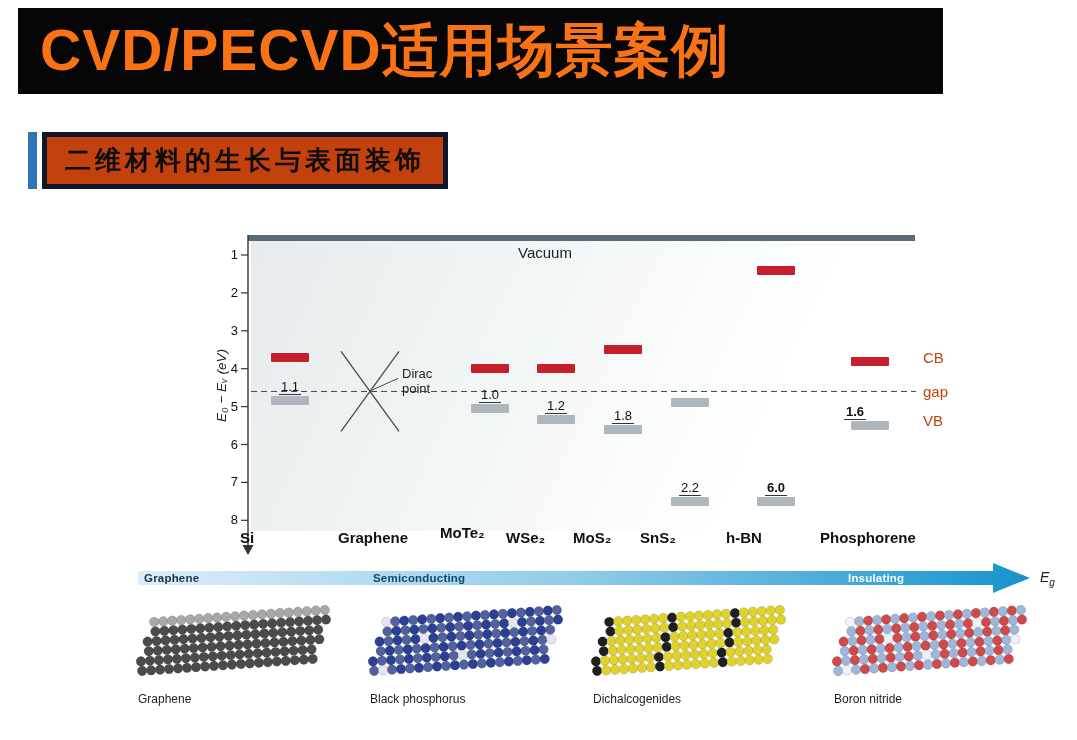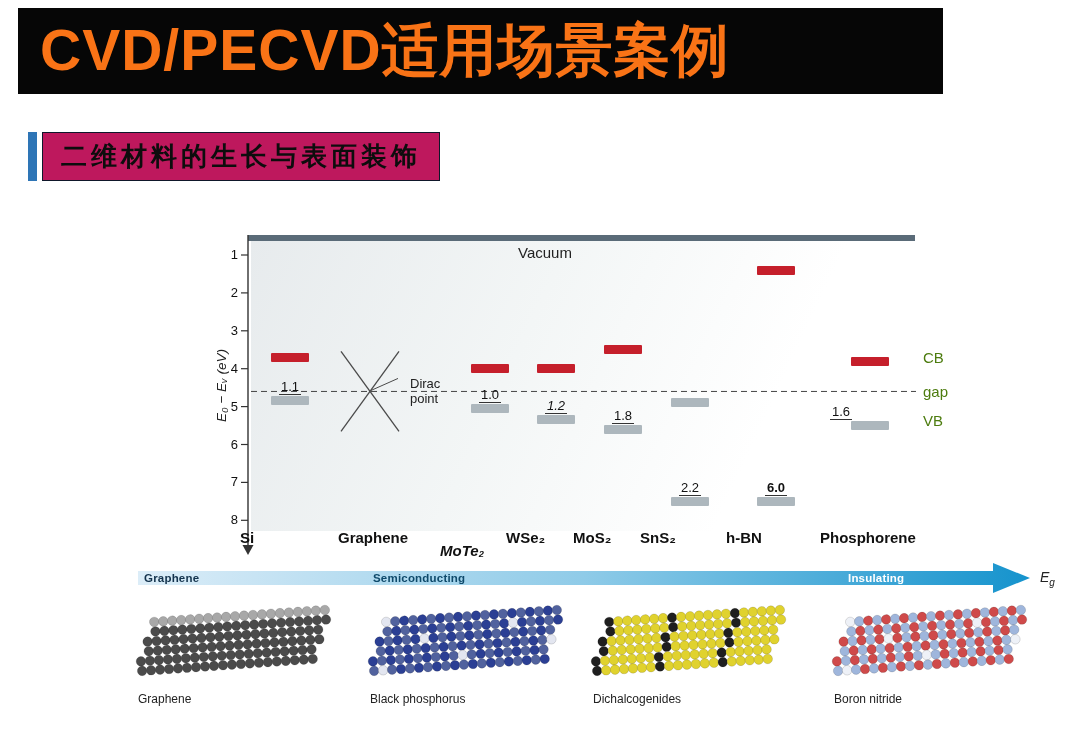--- a/index.html
+++ b/index.html
@@ -5,35 +5,35 @@
   *{margin:0;padding:0;box-sizing:border-box}
   html,body{width:1077px;height:740px;background:#ffffff;font-family:"Liberation Sans",sans-serif;position:relative;overflow:hidden}
 
   
   .banner{position:absolute;left:18px;top:8px;width:925px;height:86px;background:#060606;display:flex;align-items:center}
   .banner h1{color:#f97316;font-size:57px;font-weight:bold;padding-left:22px;letter-spacing:1px;white-space:nowrap}
 
   
   .subtitle-row{position:absolute;left:28px;top:132px;display:flex;align-items:stretch}
   .accent-bar{width:9px;background:#2e75b6;margin-right:5px}
-  .subtitle-box{border:1px solid #0f172a;padding:6px 18px;font-size:26px;font-weight:bold;color:#0d0d0d;letter-spacing:4px;background:#be185d;white-space:nowrap}
+  .subtitle-box{border:5px solid #0f172a;padding:6px 18px;font-size:26px;font-weight:bold;color:#0d0d0d;letter-spacing:4px;background:#c2410c;white-space:nowrap}
 
   
   #band-chart{position:absolute;left:138px;top:228px;width:900px;height:340px}
   .bg-wash{position:absolute;left:113px;top:13px;width:662px;height:290px;background:linear-gradient(115deg,#e7ebed 0%,#f3f6f6 40%,#ffffff 75%)}
   .vacuum-line{position:absolute;left:110px;top:7px;width:667px;height:6px;background:#5a6b78}
   #chart-svg{position:absolute;left:0;top:0;pointer-events:none}
   .vacuum-label{position:absolute;left:380px;top:16px;width:140px;text-align:left;font-size:15px;color:#222}
   .ylabel{position:absolute;left:-22px;top:150px;width:210px;text-align:center;transform:rotate(-90deg);font-size:13.5px;font-style:italic;color:#222}
   .tick-label{position:absolute;width:24px;text-align:right;font-size:13px;color:#111}
   .bar{position:absolute;width:38px;height:9px;border-radius:1px}
   .gap-wrap{position:absolute;width:50px;text-align:center}
   .gap-label{display:inline-block;font-size:13px;color:#111;border-bottom:1.5px solid #333;padding:0 2px}
   .mat-name{position:absolute;width:100px;font-size:15px;font-weight:bold;color:#101010}
-  .right-label{position:absolute;left:785px;font-size:15px;color:#4d7c0f}
+  .right-label{position:absolute;left:785px;font-size:15px;color:#c2410c}
   .dirac-note{position:absolute;font-size:13px;color:#222;line-height:15px;width:48px}
 
   
   #bottom-axis{position:absolute;left:138px;top:562px;width:940px;height:34px}
   .axis-label{position:absolute;top:10px;font-size:11.5px;font-weight:bold;letter-spacing:0.2px;white-space:nowrap}
   .eg{position:absolute;left:902px;top:7px;font-size:14px;color:#222;font-style:italic}
   .eg sub{font-size:10px}
 
   
   #gallery{position:absolute;left:134px;top:602px;width:930px;height:125px}
@@ -81,45 +81,45 @@
     <div class="tick-label" style="left: 76px; top: 94.8px;">3</div>
     <div class="tick-label" style="left: 76px; top: 132.7px;">4</div>
     <div class="tick-label" style="left: 76px; top: 170.6px;">5</div>
     <div class="tick-label" style="left: 76px; top: 208.5px;">6</div>
     <div class="tick-label" style="left: 76px; top: 246.4px;">7</div>
     <div class="tick-label" style="left: 76px; top: 284.3px;">8</div>
     <div class="bar" style="left: 133px; top: 124.83px; background: rgb(197, 31, 43);"></div>
     <div class="bar" style="left: 133px; top: 168.415px; background: rgb(173, 183, 189);"></div>
     <div class="gap-wrap" style="left: 127px; top: 149.415px;"><span class="gap-label">1.1</span></div>
     <div class="mat-name" style="left: 102px; top: 301px;">Si</div>
-    <div class="dirac-note" style="left: 272px; top: 138.44px; margin-top: 10px;">Dirac point</div>
+    <div class="dirac-note" style="left: 264px; top: 138.44px;">Dirac point</div>
     <div class="mat-name" style="left: 200px; top: 301px;">Graphene</div>
     <div class="bar" style="left: 333px; top: 136.2px; background: rgb(197, 31, 43);"></div>
     <div class="bar" style="left: 333px; top: 175.995px; background: rgb(173, 183, 189);"></div>
     <div class="gap-wrap" style="left: 327px; top: 156.995px;"><span class="gap-label">1.0</span></div>
-    <div class="mat-name" style="left: 302px; top: 314px; font-style: italic;">MoTe₂</div>
+    <div class="mat-name" style="left: 302px; top: 296px;">MoTe₂</div>
     <div class="bar" style="left: 399px; top: 136.2px; background: rgb(197, 31, 43);"></div>
     <div class="bar" style="left: 399px; top: 187.365px; background: rgb(173, 183, 189);"></div>
-    <div class="gap-wrap" style="left: 393px; top: 168.365px; font-style: italic;"><span class="gap-label">1.2</span></div>
+    <div class="gap-wrap" style="left: 393px; top: 168.365px;"><span class="gap-label">1.2</span></div>
     <div class="mat-name" style="left: 368px; top: 301px;">WSe₂</div>
     <div class="bar" style="left: 466px; top: 117.25px; background: rgb(197, 31, 43);"></div>
     <div class="bar" style="left: 466px; top: 196.84px; background: rgb(173, 183, 189);"></div>
     <div class="gap-wrap" style="left: 460px; top: 177.84px;"><span class="gap-label">1.8</span></div>
     <div class="mat-name" style="left: 435px; top: 301px;">MoS₂</div>
     <div class="bar" style="left: 533px; top: 170.31px; background: rgb(173, 183, 189);"></div>
     <div class="bar" style="left: 533px; top: 268.85px; background: rgb(173, 183, 189);"></div>
     <div class="gap-wrap" style="left: 527px; top: 249.85px;"><span class="gap-label">2.2</span></div>
     <div class="mat-name" style="left: 502px; top: 301px;">SnS₂</div>
     <div class="bar" style="left: 619px; top: 37.66px; background: rgb(197, 31, 43);"></div>
     <div class="bar" style="left: 619px; top: 268.85px; background: rgb(173, 183, 189);"></div>
     <div class="gap-wrap" style="left: 613px; top: 249.85px; font-weight: bold;"><span class="gap-label">6.0</span></div>
     <div class="mat-name" style="left: 588px; top: 301px;">h-BN</div>
     <div class="bar" style="left: 713px; top: 128.62px; background: rgb(197, 31, 43);"></div>
     <div class="bar" style="left: 713px; top: 193.05px; background: rgb(173, 183, 189);"></div>
-    <div class="gap-wrap" style="left: 678px; top: 174.05px;"><span class="gap-label">1.6</span></div>
+    <div class="gap-wrap" style="left: 692px; top: 174.05px; font-weight: bold;"><span class="gap-label">1.6</span></div>
     <div class="mat-name" style="left: 682px; top: 301px;">Phosphorene</div>
     <div class="right-label" style="top: 121.33px;">CB</div>
     <div class="right-label" style="top: 155.44px;">gap</div>
     <div class="right-label" style="top: 183.865px;">VB</div>
   </figure>
 
 <div id="bottom-axis">
   <svg width="900" height="32">
     <defs>
       <linearGradient id="agrad" x1="0" y1="0" x2="1" y2="0">

